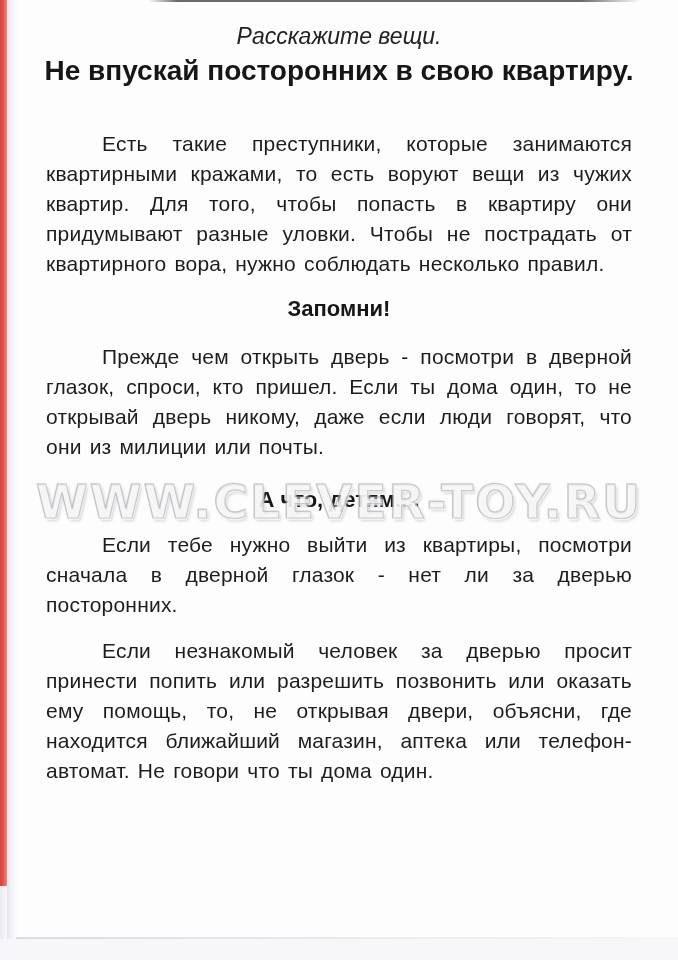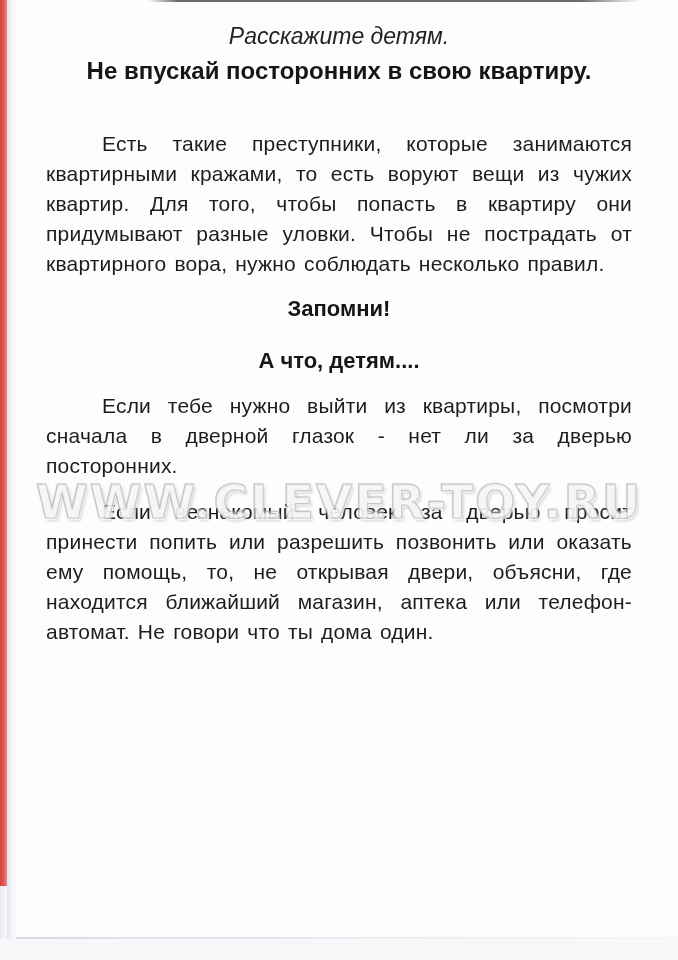--- a/index.html
+++ b/index.html
@@ -49,21 +49,21 @@
     text-align:center;
     font-style:italic;
     font-size:23px;line-height:28px;
     font-weight:400;
     color:#222;
   }
   .doc-title{
     margin-top:5px;
     text-align:center;
     font-weight:700;
-    font-size:24px;line-height:31px;
+    font-size:28px;line-height:31px;
     color:#161616;
   }
   p.body-par{
     margin:16px;
     text-align:justify;
     text-indent:56px;
     font-size:21px;line-height:30px;
     letter-spacing:.2px;
     word-spacing:2px;
   }
@@ -101,28 +101,29 @@
   <div class="card-edge-lower"></div>
   <div class="edge-shadow"></div>
   <div class="scan-line-top"></div>
   <div class="scan-line-bottom"></div>
   <div class="below-crease"></div>
 
   <div class="watermark">www.clever-toy.ru</div>
 
   <div class="content">
 
-    <div class="supertitle">Расскажите детям.</div>
+    <div class="supertitle">Расскажите вещи.</div>
 
     <div class="doc-title">Не впускай посторонних в свою квартиру.</div>
 
     <p class="body-par first">Есть такие преступники, которые занимаются квартирными кражами, то есть воруют вещи из чужих квартир. Для того, чтобы попасть в квартиру они придумывают разные уловки. Чтобы не пострадать от квартирного вора, нужно соблюдать несколько правил.</p>
 
     <h3 class="sec-heading h-zapomni">Запомни!</h3>
 
+    <p class="body-par">Прежде чем открыть дверь - посмотри в дверной глазок, спроси, кто пришел. Если ты дома один, то не открывай дверь никому, даже если люди говорят, что они из милиции или почты.</p>
 
     <h3 class="sec-heading h-achto">А что, детям....</h3>
 
     <p class="body-par">Если тебе нужно выйти из квартиры, посмотри сначала в дверной глазок - нет ли за дверью посторонних.</p>
 
     <p class="body-par">Если незнакомый человек за дверью просит принести попить или разрешить позвонить или оказать ему помощь, то, не открывая двери, объясни, где находится ближайший магазин, аптека или телефон-автомат. Не говори что ты дома один.</p>
 
   </div>
 </div>
 

